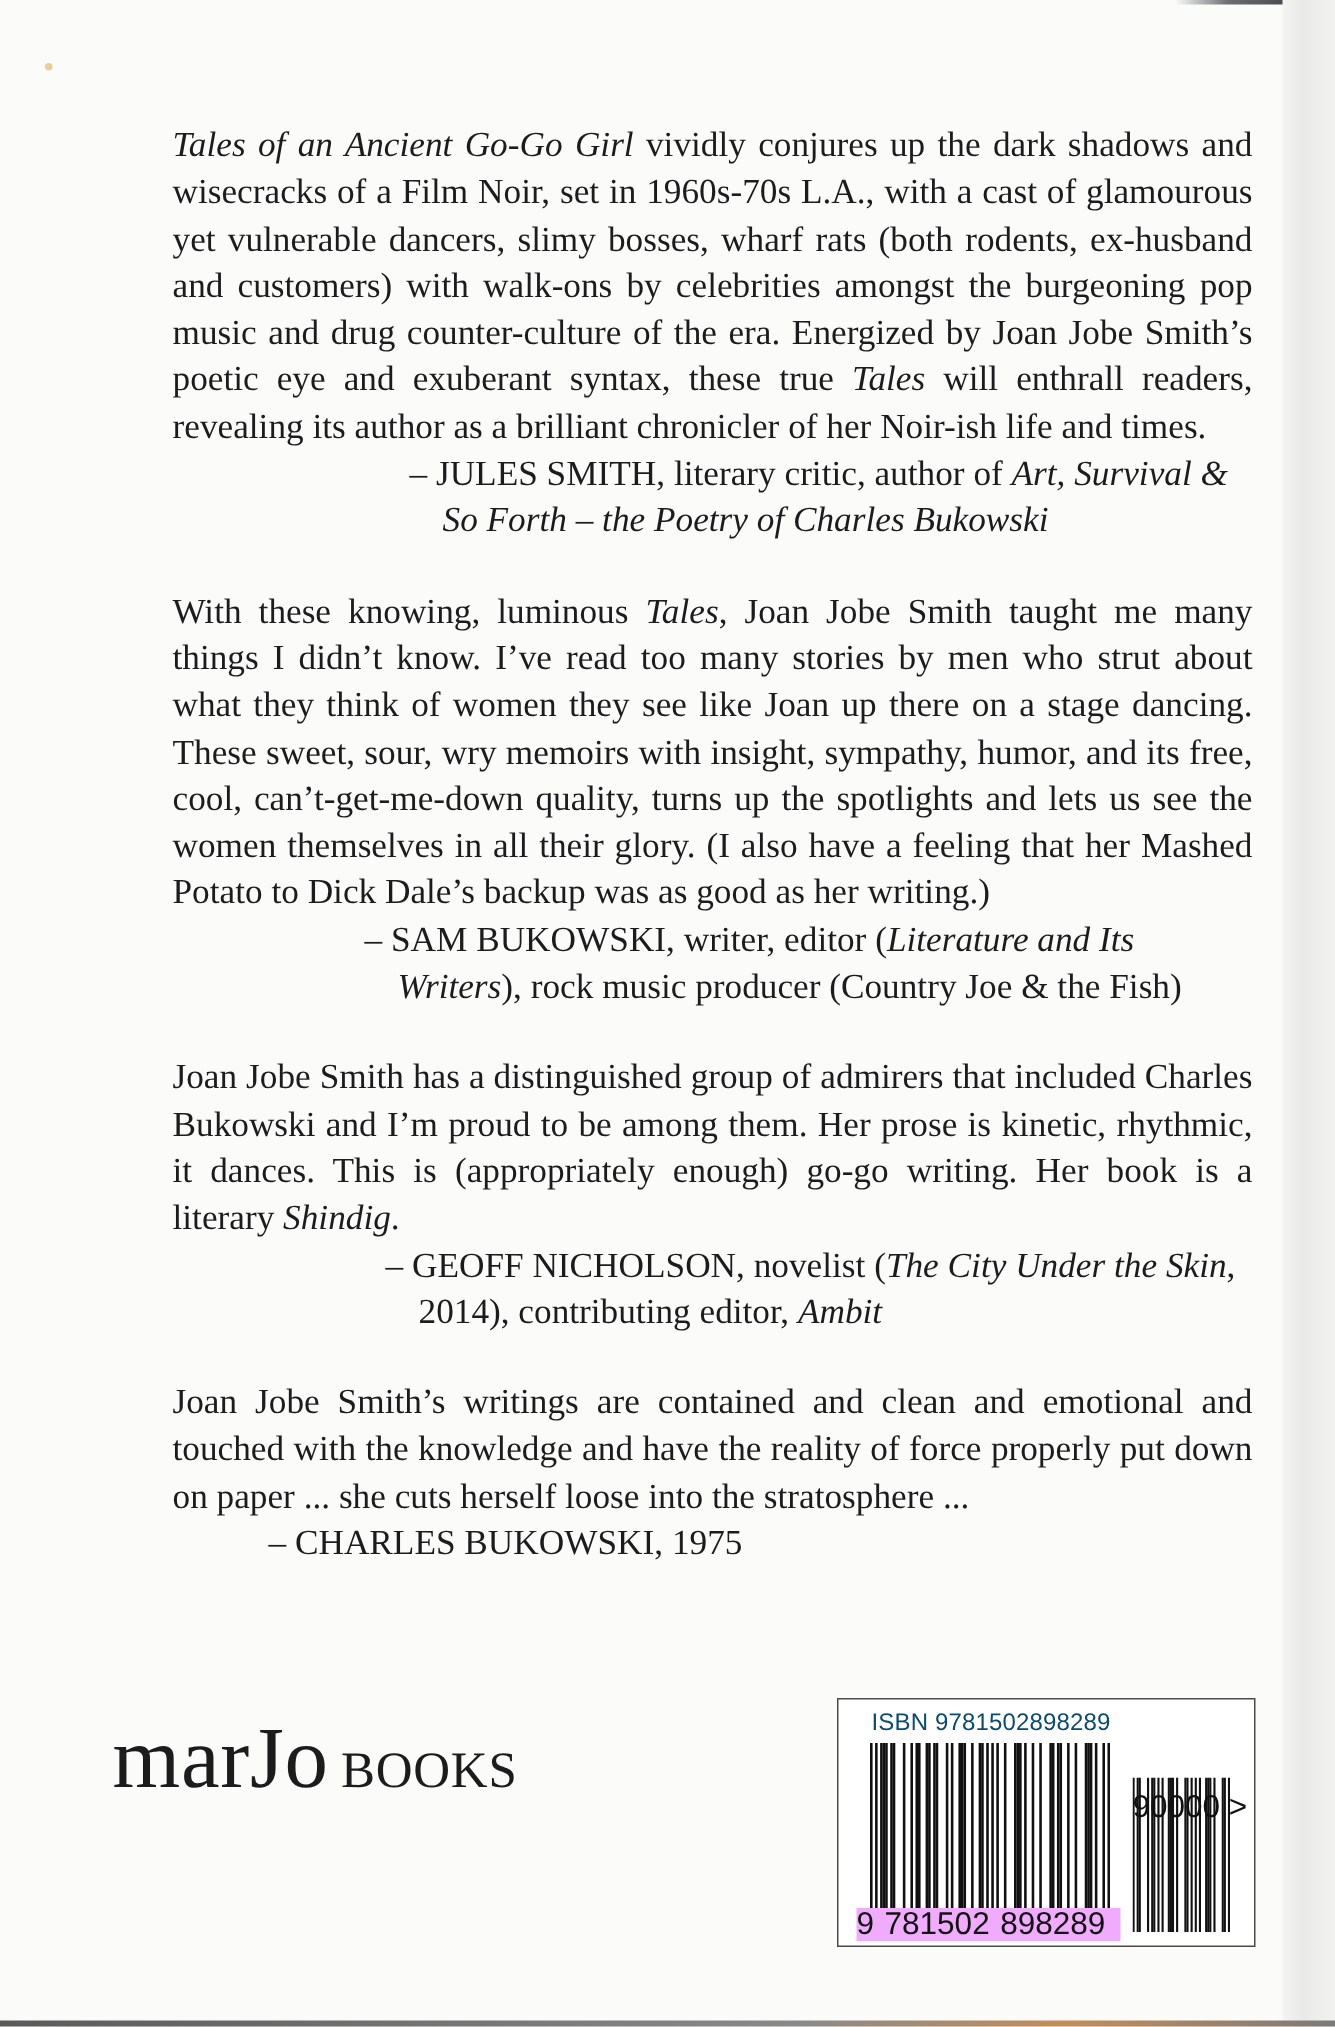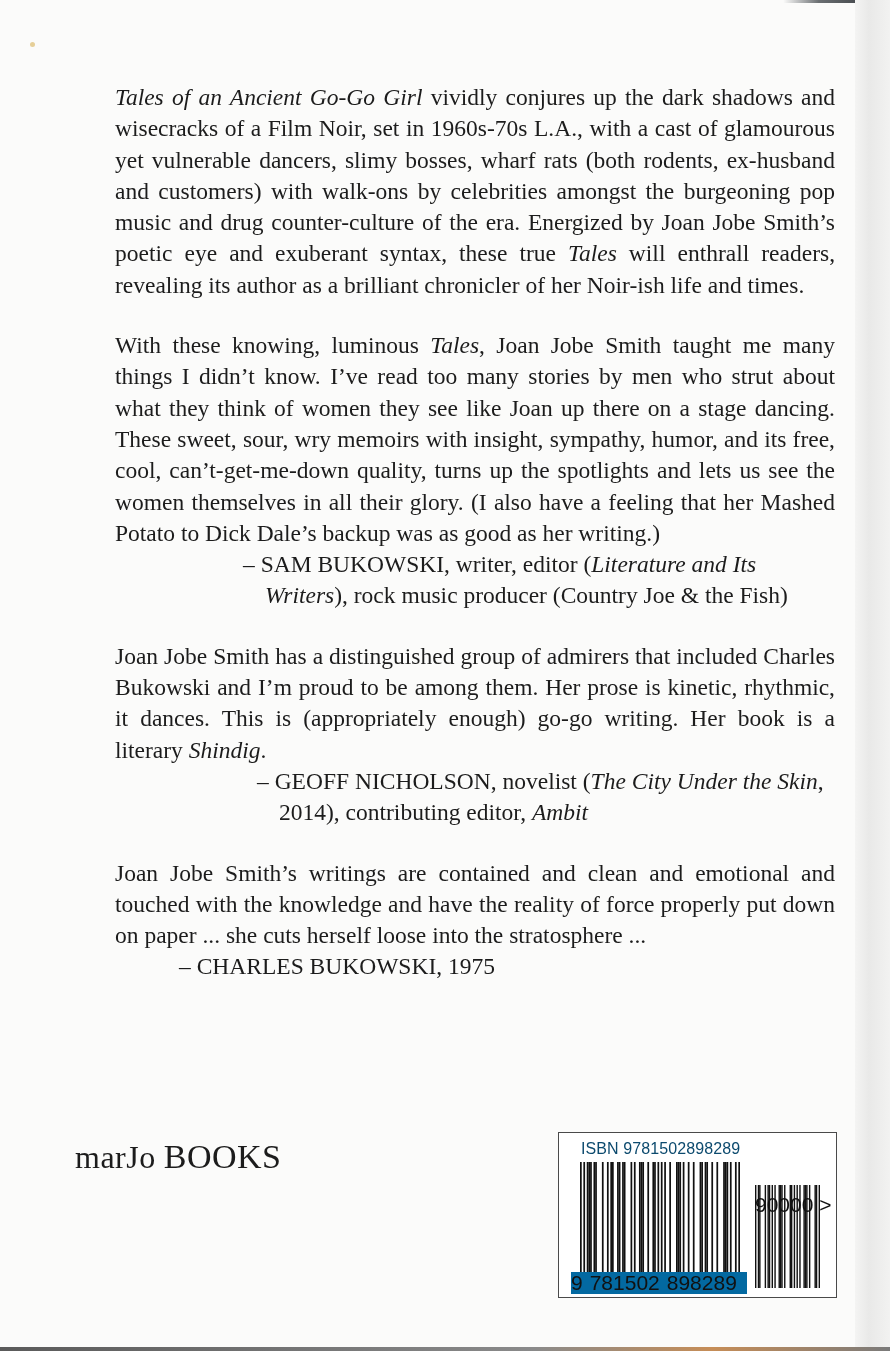--- a/index.html
+++ b/index.html
@@ -28,46 +28,47 @@
       padding-left: 22px; text-indent: -22px;
     }
     .attr.a2 { margin-left: 128px; }
     .attr.a3 { margin-left: 142px; }
     .attr.a4 { margin-left: 64px; }
     i { font-style: italic; }
     .block { margin-bottom: 29px; }
     .block.b1 { }
 
     .publisher { position: absolute; left: 75px; top: 1138px; white-space: nowrap; }
-    .publisher .marjo { font-size: 32px; letter-spacing: 0.5px; }
+    .publisher .marjo { font-size: 58px; letter-spacing: 0.5px; }
     .publisher .books { font-size: 34px; letter-spacing: 0.5px; margin-left: 8px; }
 
     .barcode-box { position: absolute; left: 558px; top: 1132px; width: 277px; height: 164px;
       background: #ffffff; border: 1.5px solid #4a4a4a; }
     .isbn-label { position: absolute; left: 22px; top: 7px; font-family: "Liberation Sans", "DejaVu Sans", sans-serif;
       font-size: 16px; color: #0c4a6e; letter-spacing: 0.1px; }
     .bars-main { position: absolute; left: 21px; top: 29px; width: 160px; height: 130px; }
     .bars-addon { position: absolute; left: 196px; top: 52px; width: 65px; height: 103px; }
     .addon-label { position: absolute; left: 196px; top: 28px; font-family: "Liberation Sans", "DejaVu Sans", sans-serif;
       font-size: 21px; color: #111; white-space: nowrap; margin-top: 32px; }
     .ean-digits { position: absolute; left: 12px; top: 139px; font-family: "Liberation Sans", "DejaVu Sans", sans-serif;
-      font-size: 21px; color: #111; background: #0369a1; line-height: 22px; padding-right: 3px; text-align: right; }
+      font-size: 21px; color: #111; background: #f0abfc; line-height: 22px; padding-right: 3px; text-align: right; }
     .ean-digits span { margin-right: 7px; }
   </style>
 </head>
 <body>
 
 <div class="top-edge"></div>
 <div class="spine"></div>
 <div class="dust"></div>
 
 <div class="content">
 
   <div class="block b1">
     <p class="para first"><i>Tales of an Ancient Go-Go Girl</i><span> vividly conjures up the dark shadows and wisecracks of a Film Noir, set in 1960s-70s L.A., with a cast of glamourous yet vulnerable dancers, slimy bosses, wharf rats (both rodents, ex-husband and customers) with walk-ons by celebrities amongst the burgeoning pop music and drug counter-culture of the era. Energized by Joan Jobe Smith’s poetic eye and exuberant syntax, these true </span><i>Tales</i><span> will enthrall readers, revealing its author as a brilliant chronicler of her Noir-ish life and times.</span></p>
+    <p class="attr"><span>– </span><span>JULES SMITH</span><span>, literary critic, author of </span><i>Art, Survival &amp; So Forth – the Poetry of Charles Bukowski</i></p>
   </div>
 
   <div class="block">
     <p class="para"><span>With these knowing, luminous </span><i>Tales</i><span>, Joan Jobe Smith taught me many things I didn’t know. I’ve read too many stories by men who strut about what they think of women they see like Joan up there on a stage dancing. These sweet, sour, wry memoirs with insight, sympathy, humor, and its free, cool, can’t-get-me-down quality, turns up the spotlights and lets us see the women themselves in all their glory. (I also have a feeling that her Mashed Potato to Dick Dale’s backup was as good as her writing.)</span></p>
     <p class="attr a2"><span>– </span><span>SAM BUKOWSKI</span><span>, writer, editor (</span><i>Literature and Its Writers</i><span>), rock music producer (Country Joe &amp; the Fish)</span></p>
   </div>
 
   <div class="block">
     <p class="para"><span>Joan Jobe Smith has a distinguished group of admirers that included Charles Bukowski and I’m proud to be among them. Her prose is kinetic, rhythmic, it dances. This is (appropriately enough) go-go writing. Her book is a literary </span><i>Shindig</i><span>.</span></p>
     <p class="attr a3"><span>– </span><span>GEOFF NICHOLSON</span><span>, novelist (</span><i>The City Under the Skin</i><span>, 2014), contributing editor, </span><i>Ambit</i></p>

